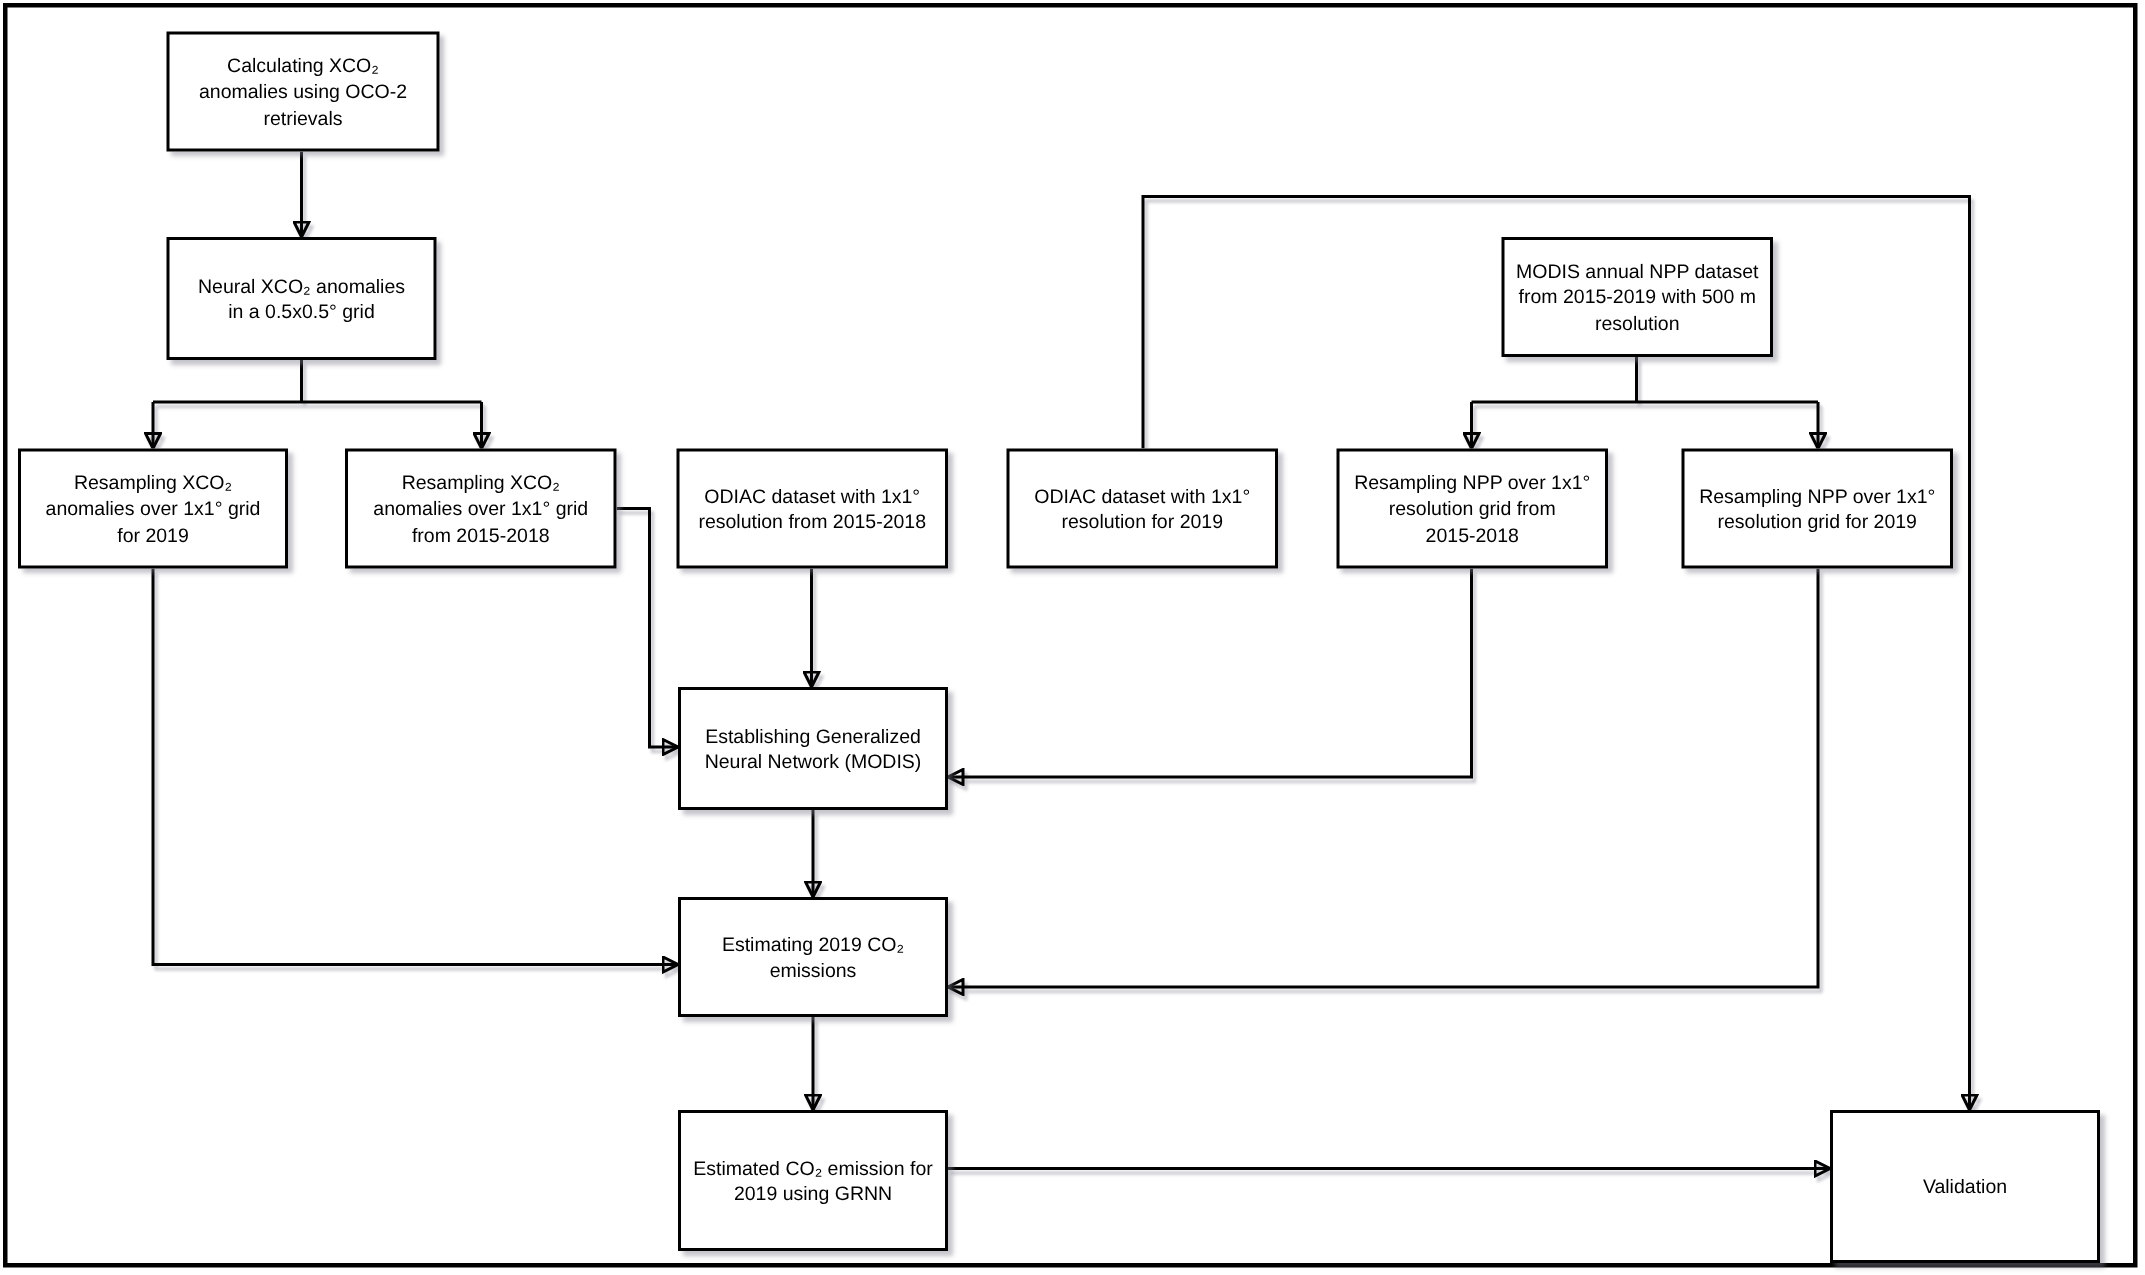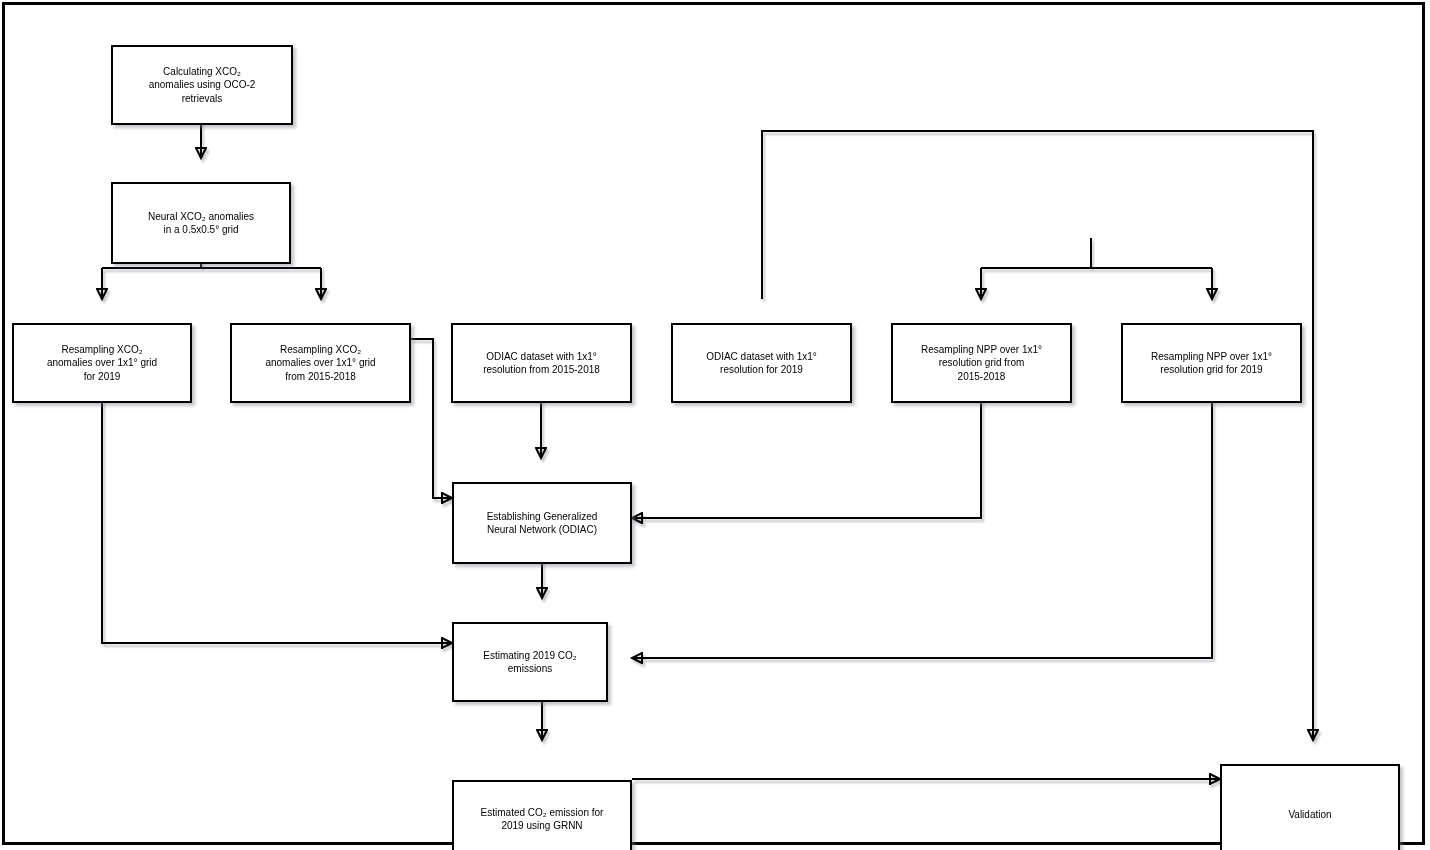--- a/index.html
+++ b/index.html
@@ -5,22 +5,22 @@
   html,body{margin:0;padding:0;background:#ffffff;}
   .stage{position:relative;width:1430px;height:850px;background:#ffffff;overflow:hidden;
          font-family:"Liberation Sans","DejaVu Sans",sans-serif;}
   .frame{position:absolute;left:2px;top:2px;width:1423px;height:843px;
          border:3px solid #000;box-sizing:border-box;}
   .connectors{position:absolute;left:0;top:0;
               filter:drop-shadow(2px 3px 1px rgba(125,125,140,0.45));}
   .connectors path{stroke:#000;stroke-width:2;fill:none;}
   .node{position:absolute;background:#fff;border:2px solid #000;box-sizing:border-box;
         display:flex;align-items:center;justify-content:center;text-align:center;
-        font-size:10px;line-height:1.32;color:#000;padding:0 3px;
-        box-shadow:3px 3px 3px rgba(125,125,140,0.45);margin-top:24px;}
+        font-size:13px;line-height:1.32;color:#000;padding:0 3px;
+        box-shadow:3px 3px 3px rgba(125,125,140,0.45);}
   .node span{white-space:pre-line;}
 </style>
 </head>
 <body>
 
 <div class="stage">
 
   <div class="frame"></div>
 
   <svg class="connectors" width="1430" height="850" viewBox="0 0 1430 850">
@@ -96,32 +96,37 @@
     <span>Resampling NPP over 1x1°
 resolution grid from
 2015-2018</span>
   </div>
 
   <div class="node" style="left:1121px;top:299px;width:181px;height:80px">
     <span>Resampling NPP over 1x1°
 resolution grid for 2019</span>
   </div>
 
+  <div class="node" style="left:1001px;top:158px;width:181px;height:80px">
+    <span>MODIS annual NPP dataset
+from 2015-2019 with 500 m
+resolution</span>
+  </div>
 
   <div class="node" style="left:452px;top:458px;width:180px;height:82px">
     <span>Establishing Generalized
-Neural Network (ODIAC)</span>
+Neural Network (MODIS)</span>
   </div>
 
-  <div class="node" style="left:452px;top:598px;width:156px;height:80px">
+  <div class="node" style="left:452px;top:598px;width:180px;height:80px">
     <span>Estimating 2019 CO₂
 emissions</span>
   </div>
 
-  <div class="node" style="left:452px;top:756px;width:180px;height:78px">
+  <div class="node" style="left:452px;top:740px;width:180px;height:94px">
     <span>Estimated CO₂ emission for
 2019 using GRNN</span>
   </div>
 
   <div class="node" style="left:1220px;top:740px;width:180px;height:102px">
     <span>Validation</span>
   </div>
 
 </div>
 

